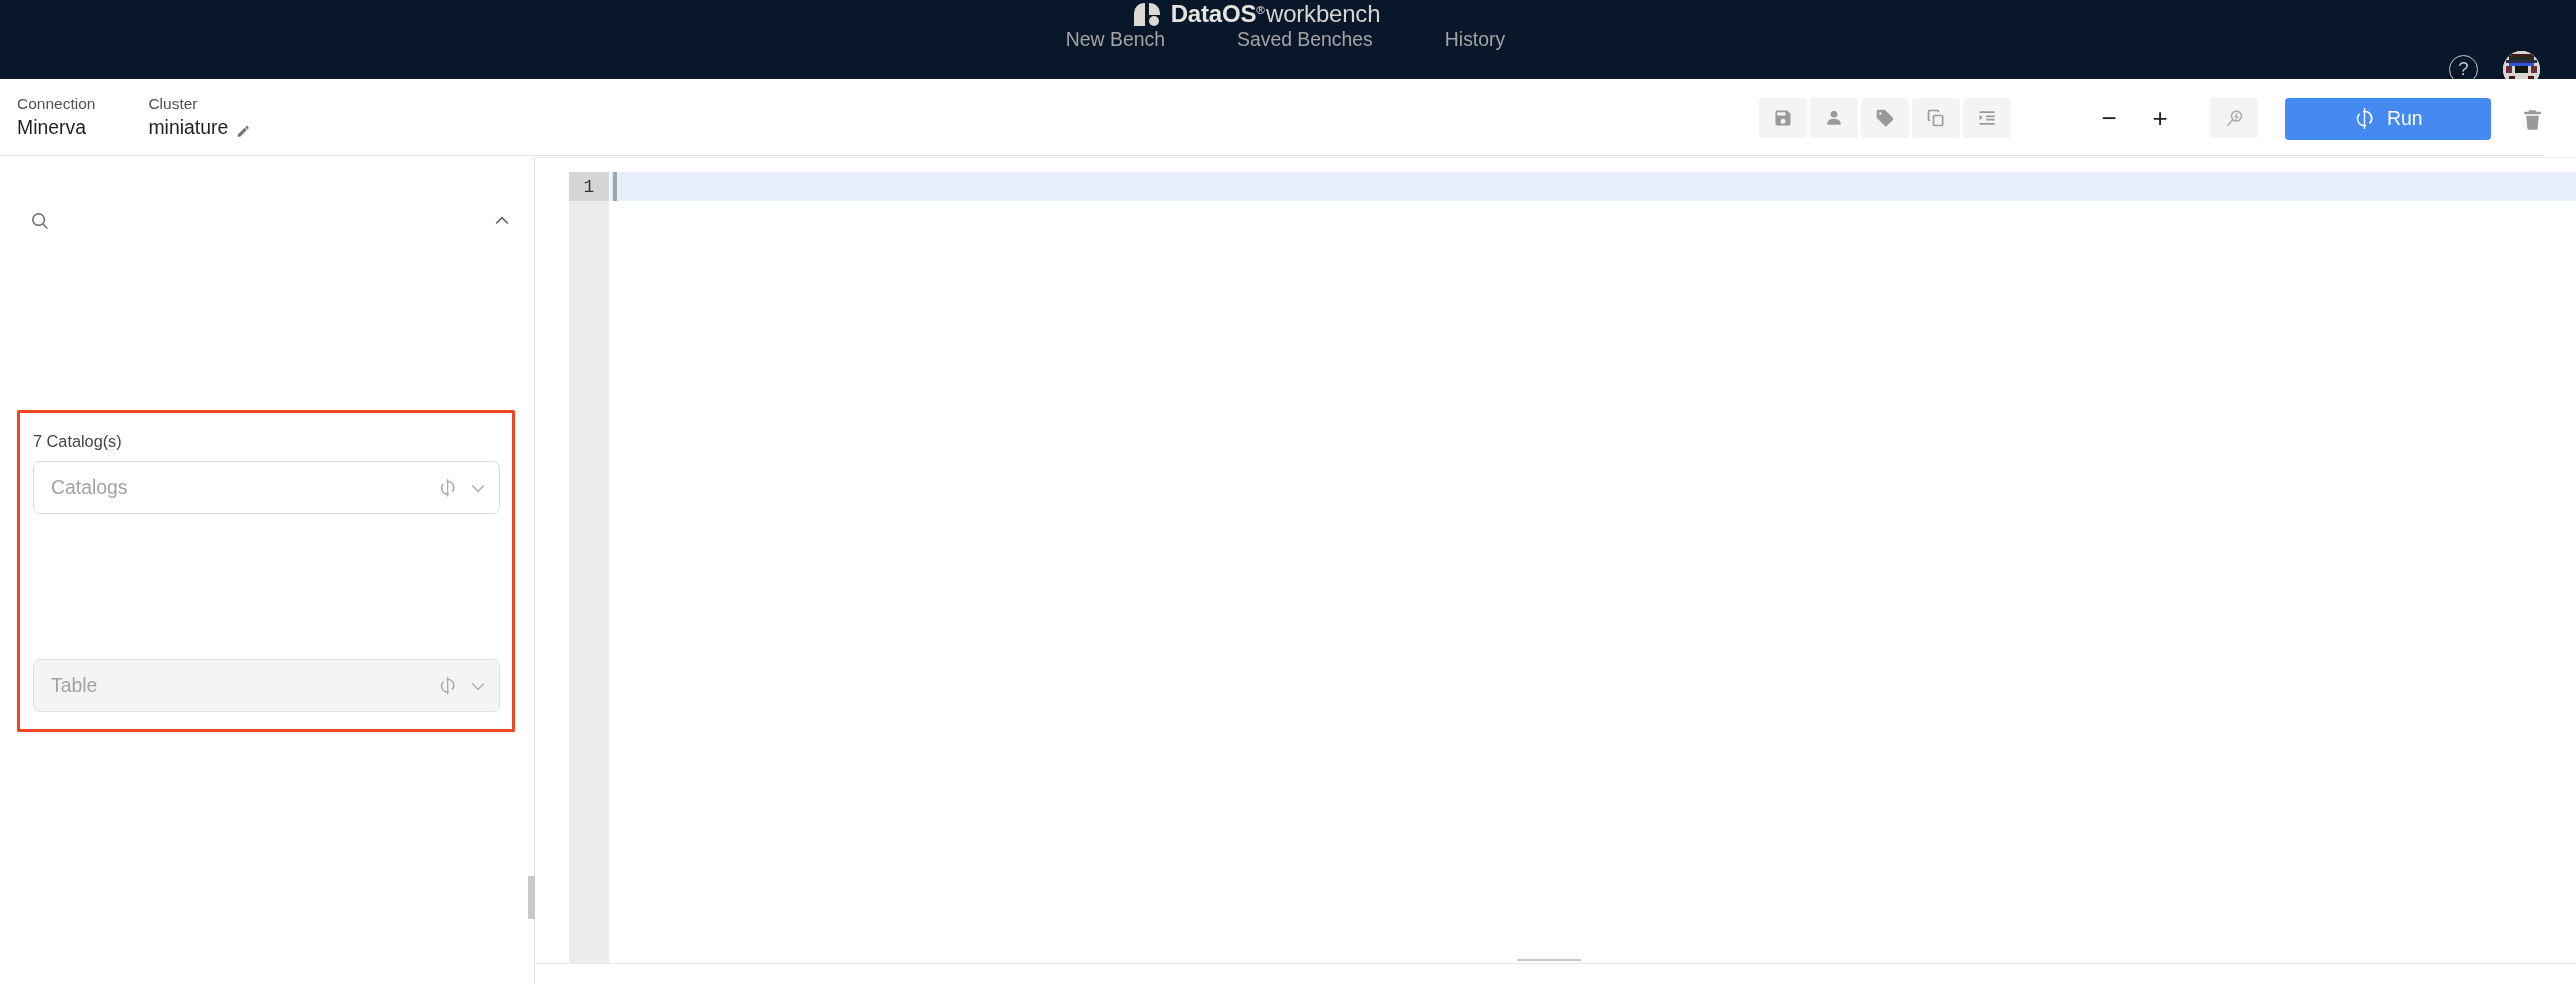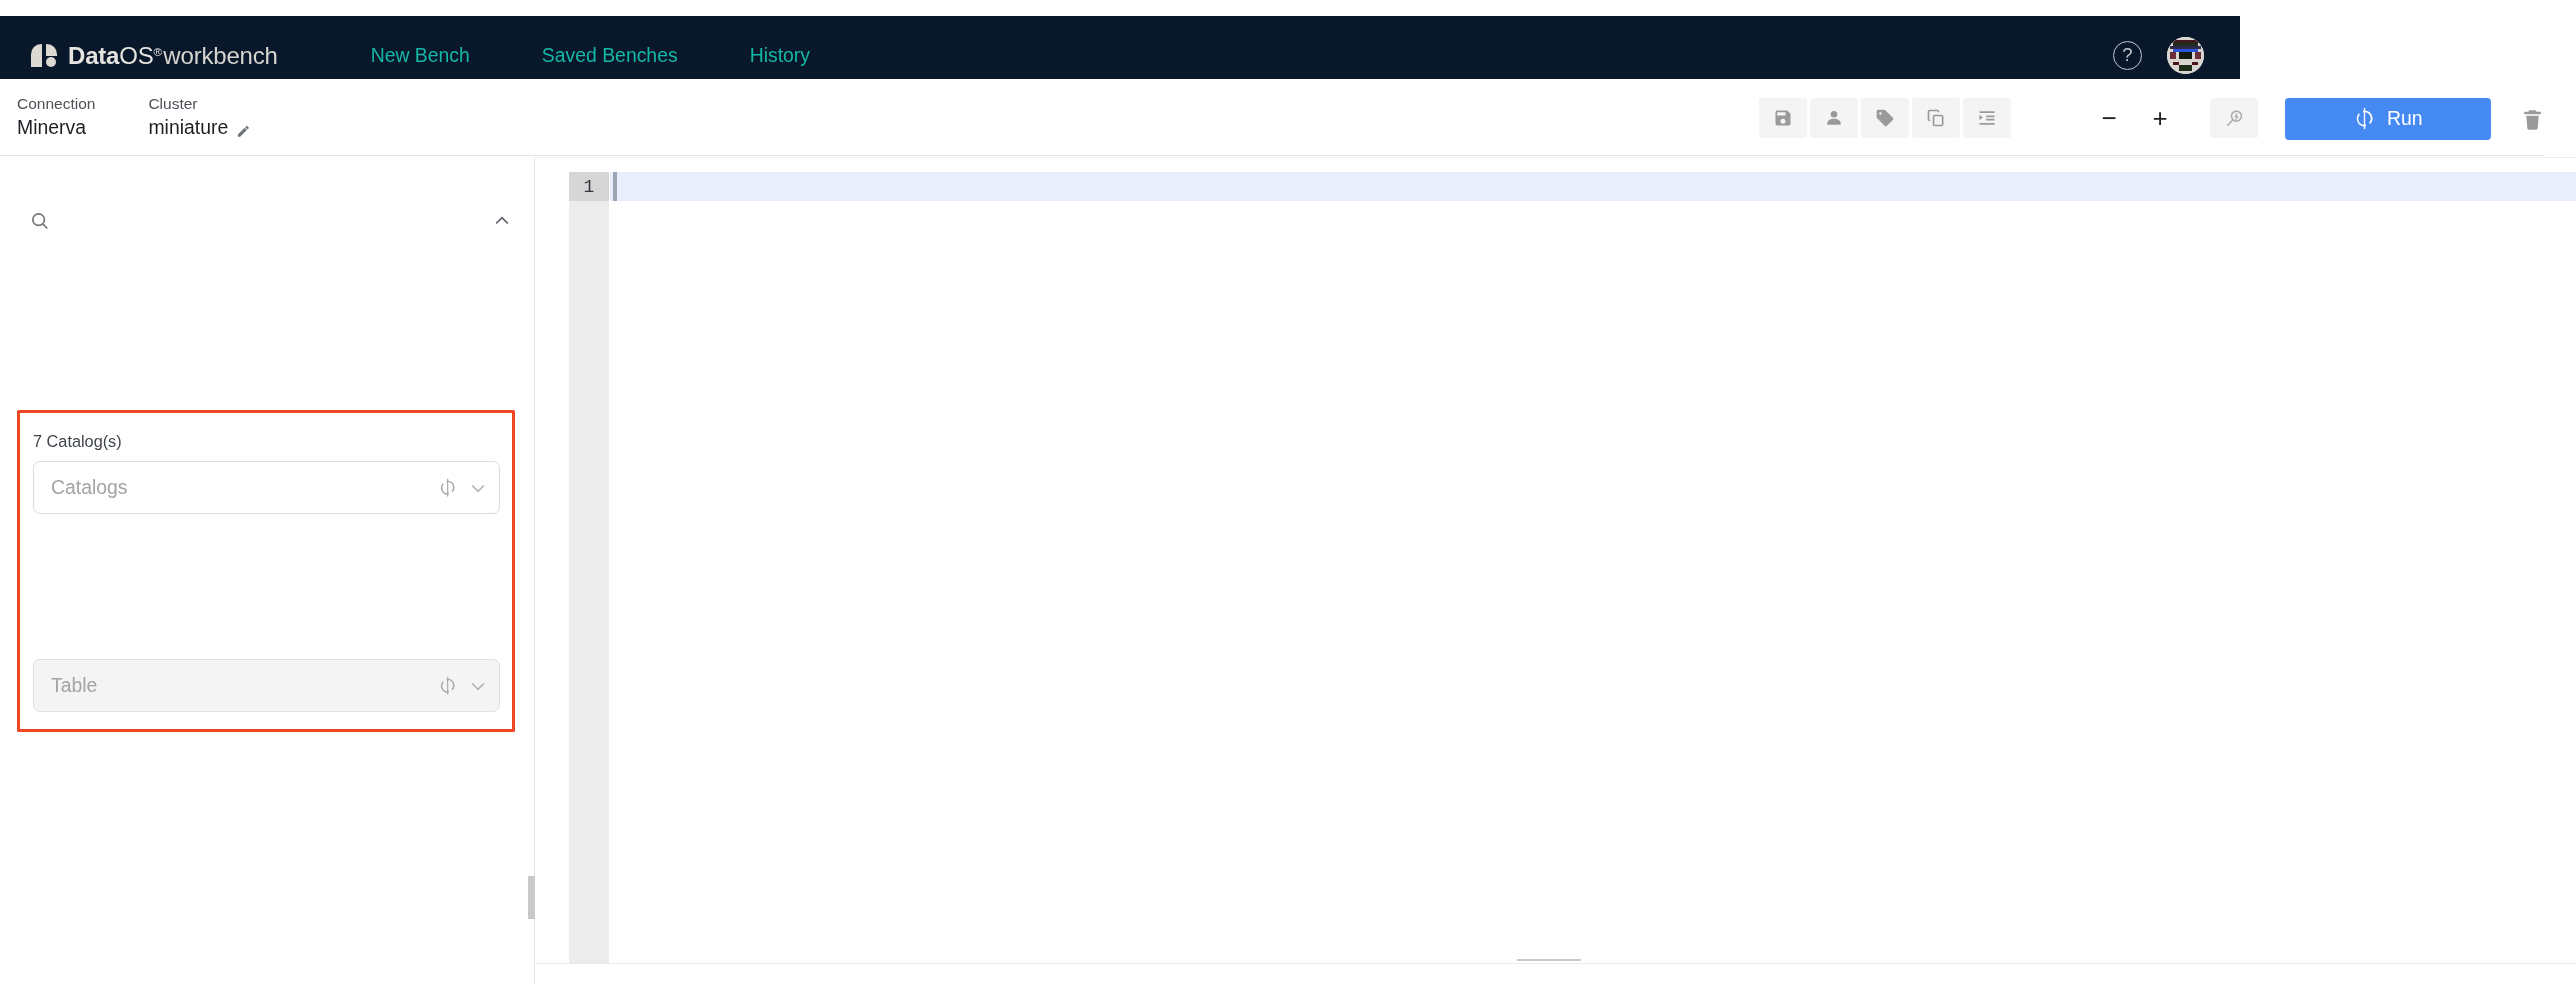--- a/index.html
+++ b/index.html
@@ -8,27 +8,28 @@
     width: 2576px;
     height: 984px;
     overflow: hidden;
     background: #ffffff;
     font-family: "Liberation Sans", sans-serif;
   }
 
   
   .topbar {
     position: absolute;
-    top: 16px; left: 0;
-    width: 2240px;
+    top: 0; left: 0;
+    width: 2576px;
     height: 79px;
     background: #08172a;
     display: flex;
     align-items: center;
     padding: 0 36px 0 31px;
+    flex-direction: column;
   }
 
   .brand {
     display: flex;
     align-items: center;
     gap: 11px;
     margin-right: 57px;
   }
 
   .brand-mark {
@@ -65,31 +66,31 @@
 
   .brand-text {
     color: #e6e4df;
     font-size: 24px;
     letter-spacing: -0.2px;
     white-space: nowrap;
     display: flex;
     align-items: baseline;
   }
   .brand-data { font-weight: 700; }
-  .brand-os   { font-weight: 400; }
+  .brand-os   { font-weight: 700; }
   .brand-reg  { font-size: 11.6px; position: relative; top: -7.7px; margin-right: 1.5px;}
   .brand-wb   { font-weight: 400; color: #d6d4cf; }
 
   .navlinks {
     display: flex;
     align-items: center;
     gap: 0;
   }
   .navlink {
-    color: #14b8a6;
+    color: #a3a3a3;
     font-size: 19.4px;
     padding: 0 36px;
     white-space: nowrap;
     cursor: pointer;
   }
 
   .topbar-right {
     margin-left: auto;
     display: flex;
     align-items: center;

